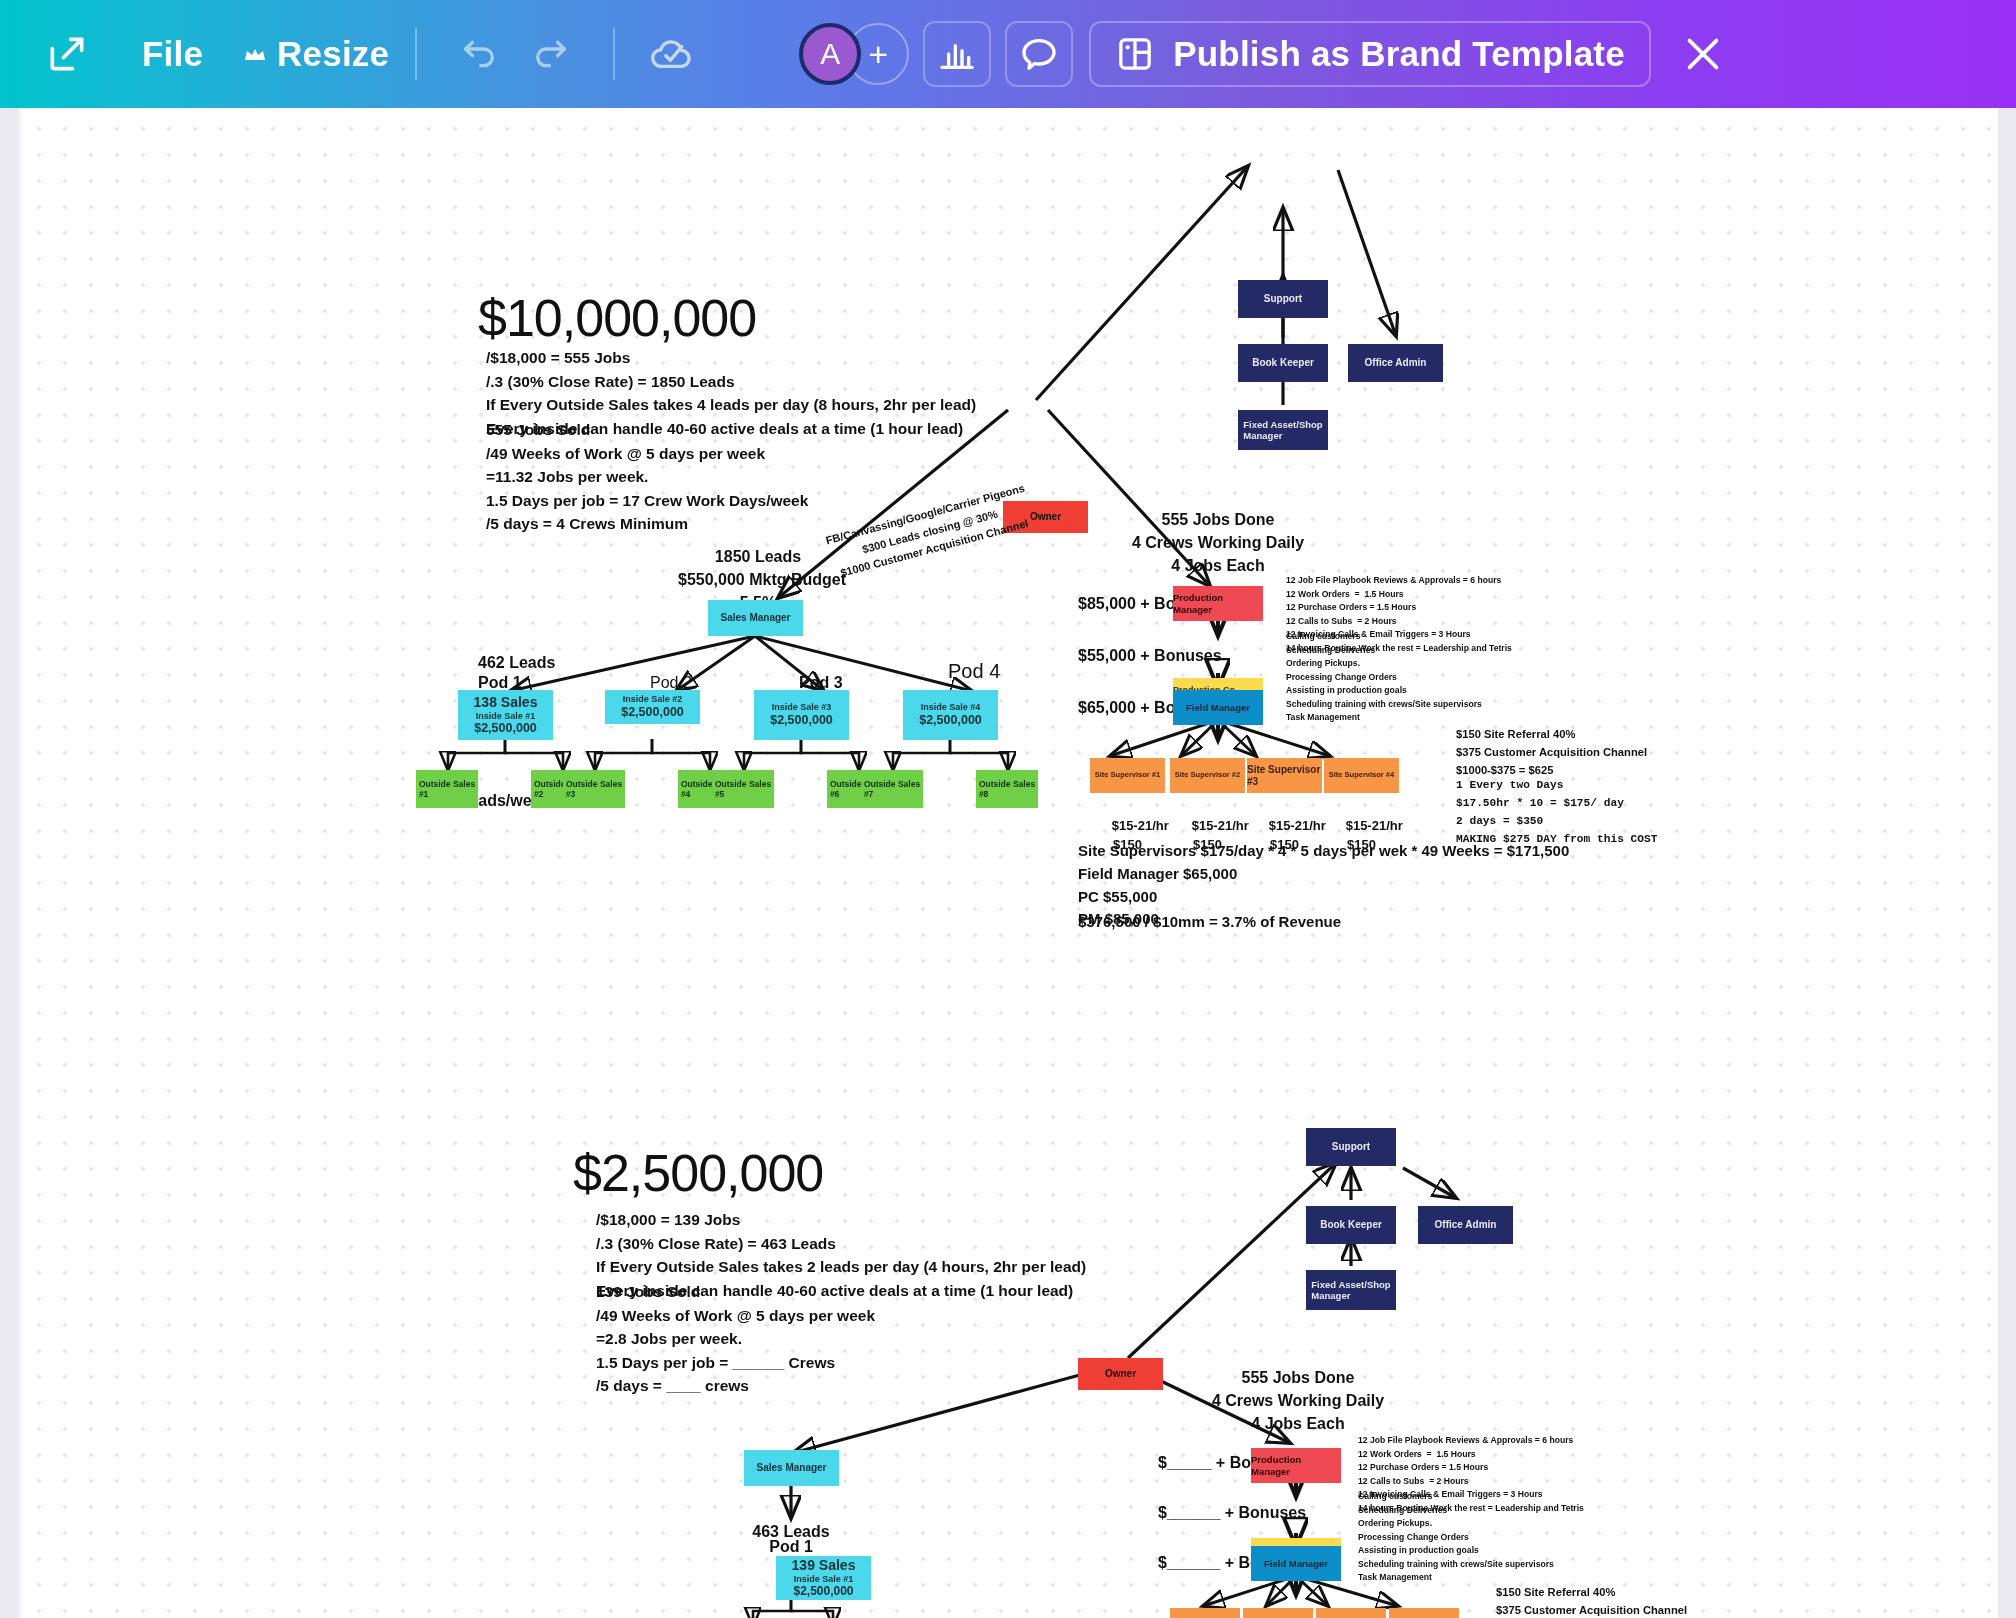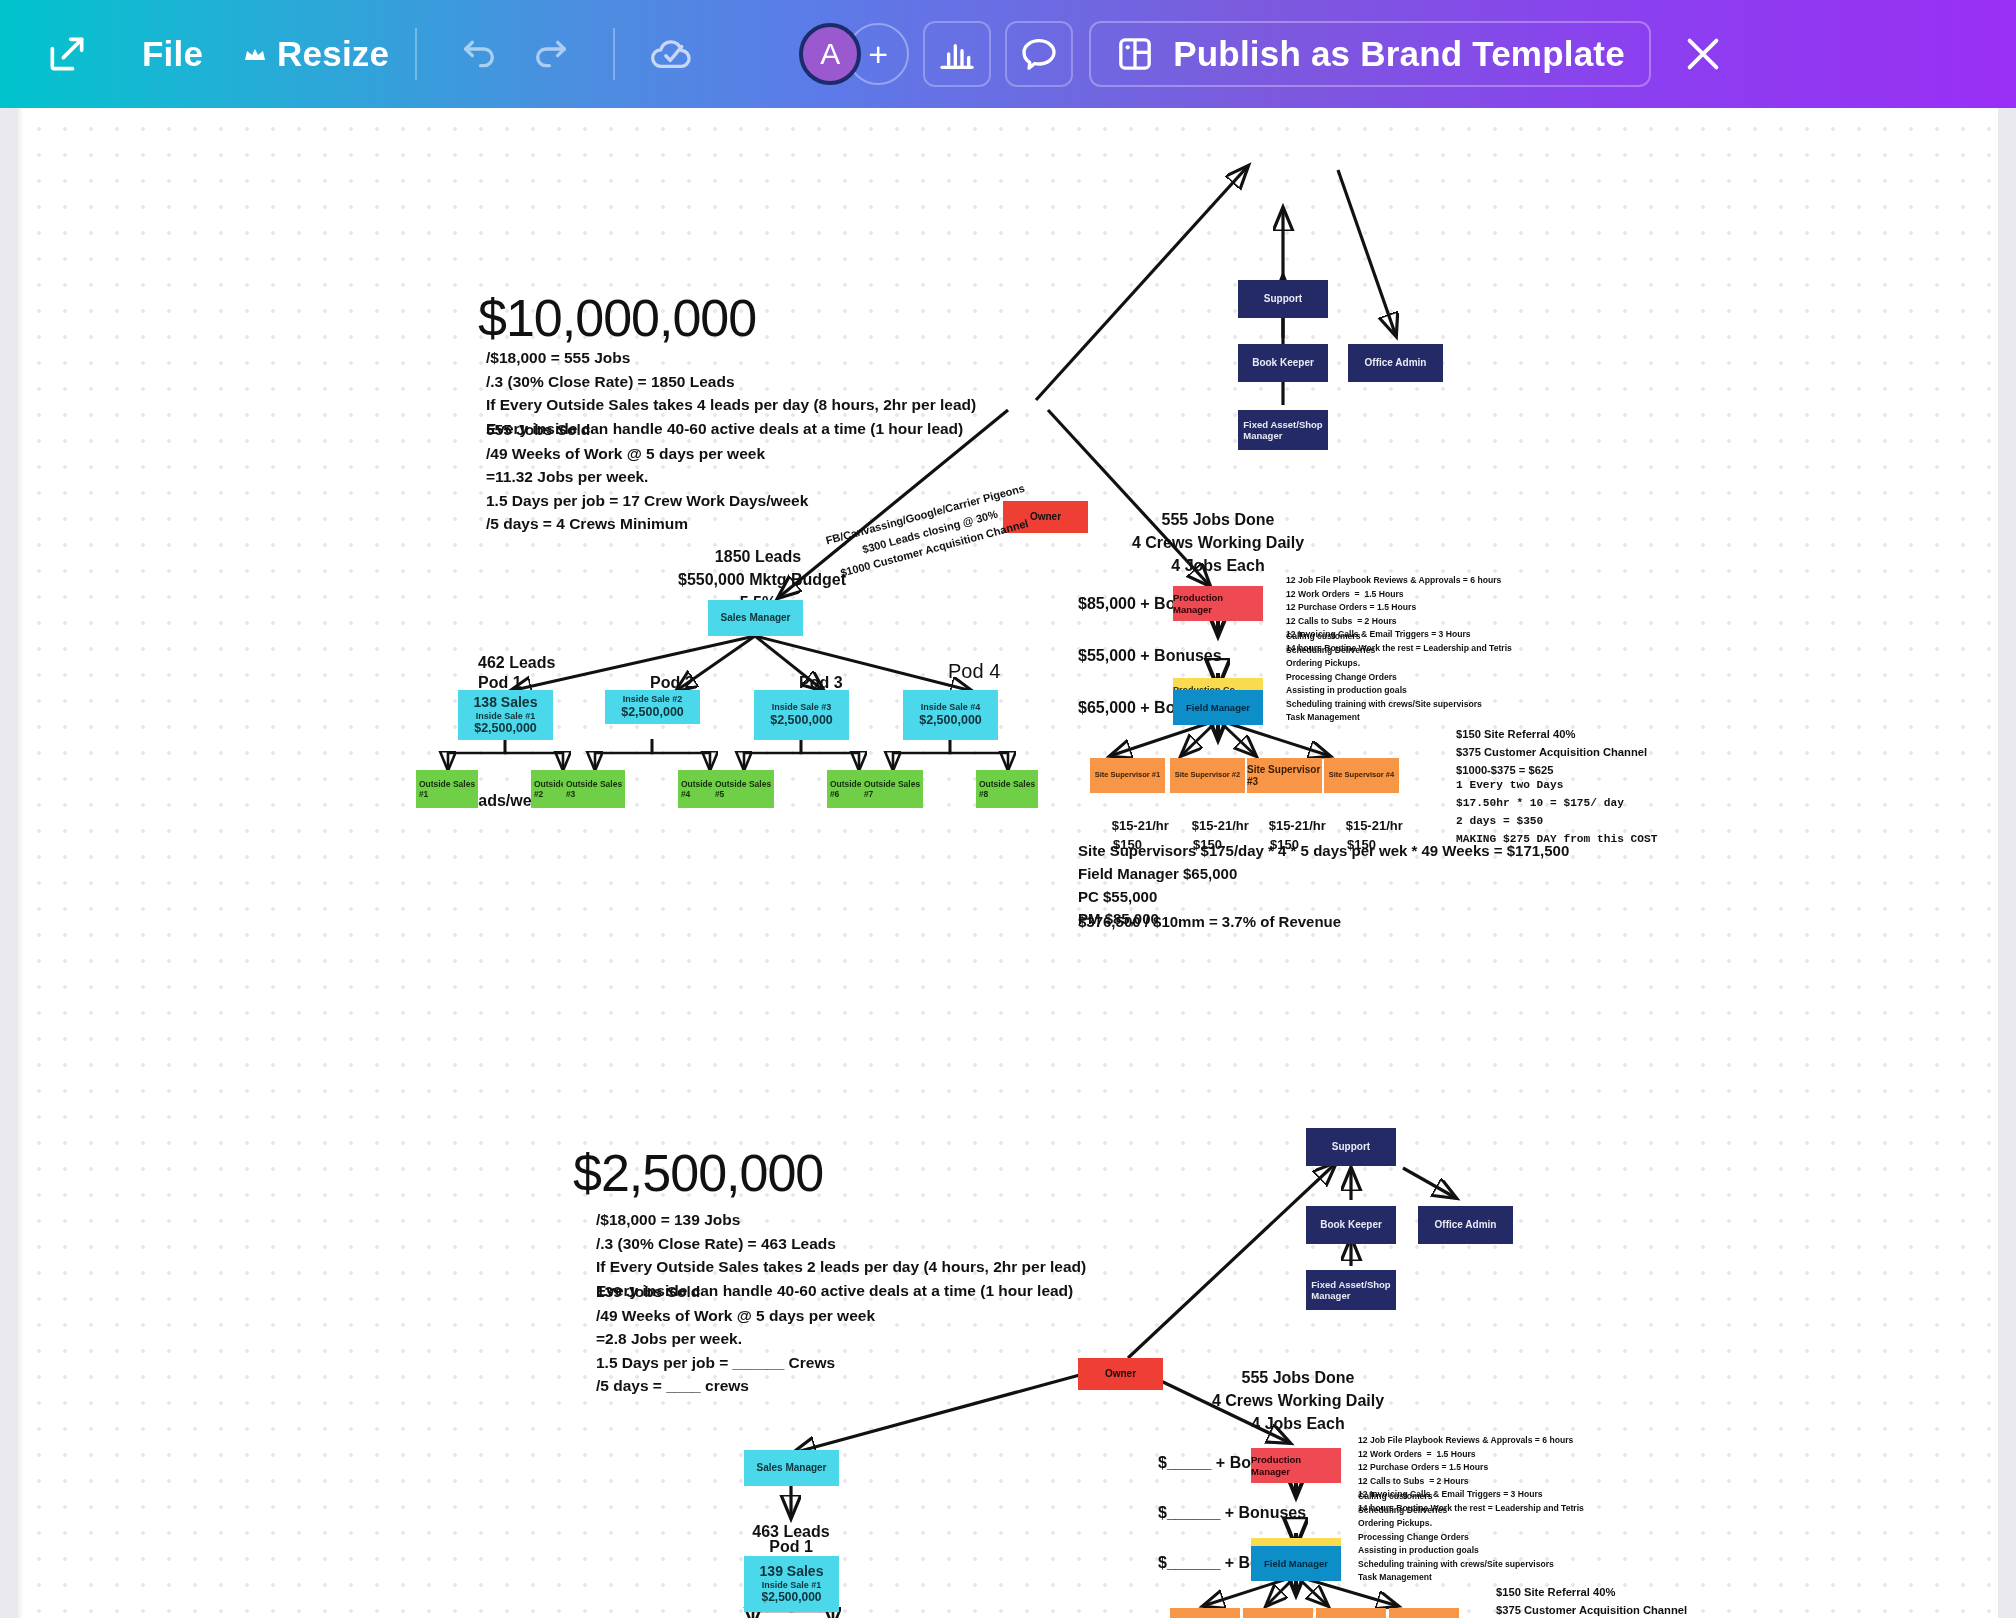--- a/index.html
+++ b/index.html
@@ -313,21 +313,21 @@
       <div>Inside Sale #1</div>
       <div style="font-size:12.5px; font-weight:800;">$2,500,000</div>
     </div>
     <div class="node green" style="left:398px; top:662px; width:62px; height:38px; font-size:8.5px; white-space:pre;">Outside Sales
 #1</div>
     <div class="node green" style="left:513px; top:662px; width:62px; height:38px; font-size:8.5px; white-space:pre;">Outside Sales
 #2</div>
   </div>
 
   <div class="abs">
-    <div class="abs para" style="left:632px; top:566px; font-size:16px; font-weight:700;">Pod 2</div>
+    <div class="abs para" style="left:632px; top:566px; font-size:16px; font-weight:400;">Pod 2</div>
     <div class="node cyan" style="left:587px; top:582px; width:95px; height:34px; font-size:9px;">
       <div>Inside Sale #2</div>
       <div style="font-size:12.5px; font-weight:800;">$2,500,000</div>
     </div>
     <div class="node green" style="left:545px; top:662px; width:62px; height:38px; font-size:8.5px; white-space:pre;">Outside Sales
 #3</div>
     <div class="node green" style="left:660px; top:662px; width:62px; height:38px; font-size:8.5px; white-space:pre;">Outside Sales
 #4</div>
   </div>
 
@@ -436,21 +436,21 @@
 Manager</div>
 
   <div class="node red" style="left:1060px; top:1250px; width:85px; height:32px; font-size:10px;">Owner</div>
 
   <div class="node cyan" style="left:726px; top:1342px; width:95px; height:36px; font-size:10px;">Sales Manager</div>
 
   <div class="abs para ctr" style="left:713px; top:1415px; width:120px; font-size:16px;">463 Leads</div>
 
   <div class="abs para ctr" style="left:718px; top:1430px; width:110px; font-size:16px; font-weight:600;">Pod 1</div>
 
-  <div class="node cyan" style="left:726px; top:1448px; width:95px; height:56px; font-size:9px;">
+  <div class="node cyan" style="left:758px; top:1448px; width:95px; height:44px; font-size:9px;">
     <div style="font-size:14px; font-weight:800;">139 Sales</div>
     <div>Inside Sale #1</div>
     <div style="font-size:12px; font-weight:800;">$2,500,000</div>
   </div>
 
   <div class="abs para ctr" style="left:1190px; top:1258px; width:180px; font-size:16px; line-height:1.45;">555 Jobs Done
 4 Crews Working Daily
 4 Jobs Each</div>
 
   <div class="abs para" style="left:1140px; top:1346px; font-size:16px;">$_____ + Bonuses</div>

